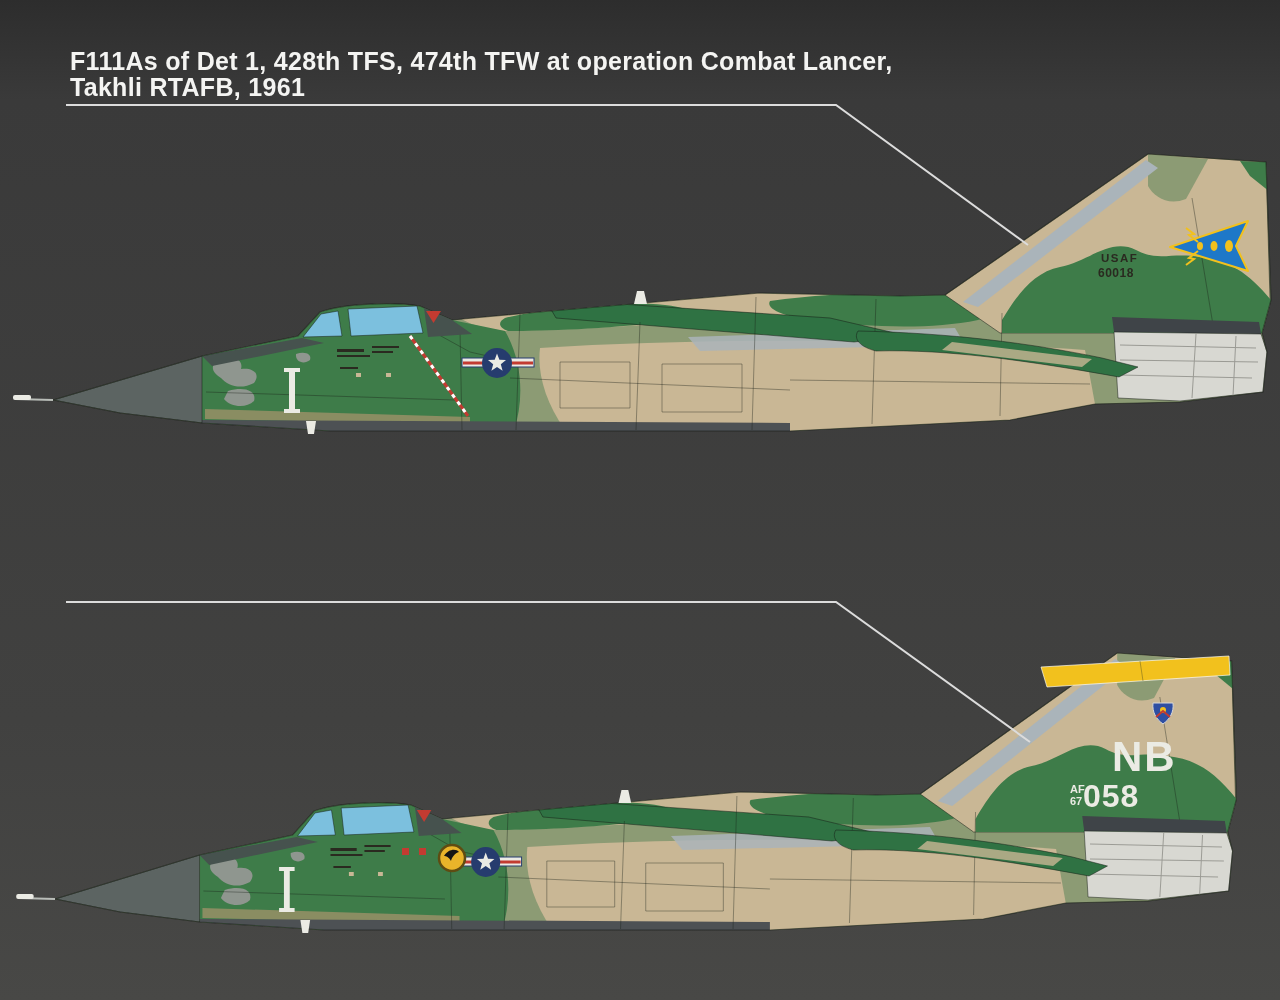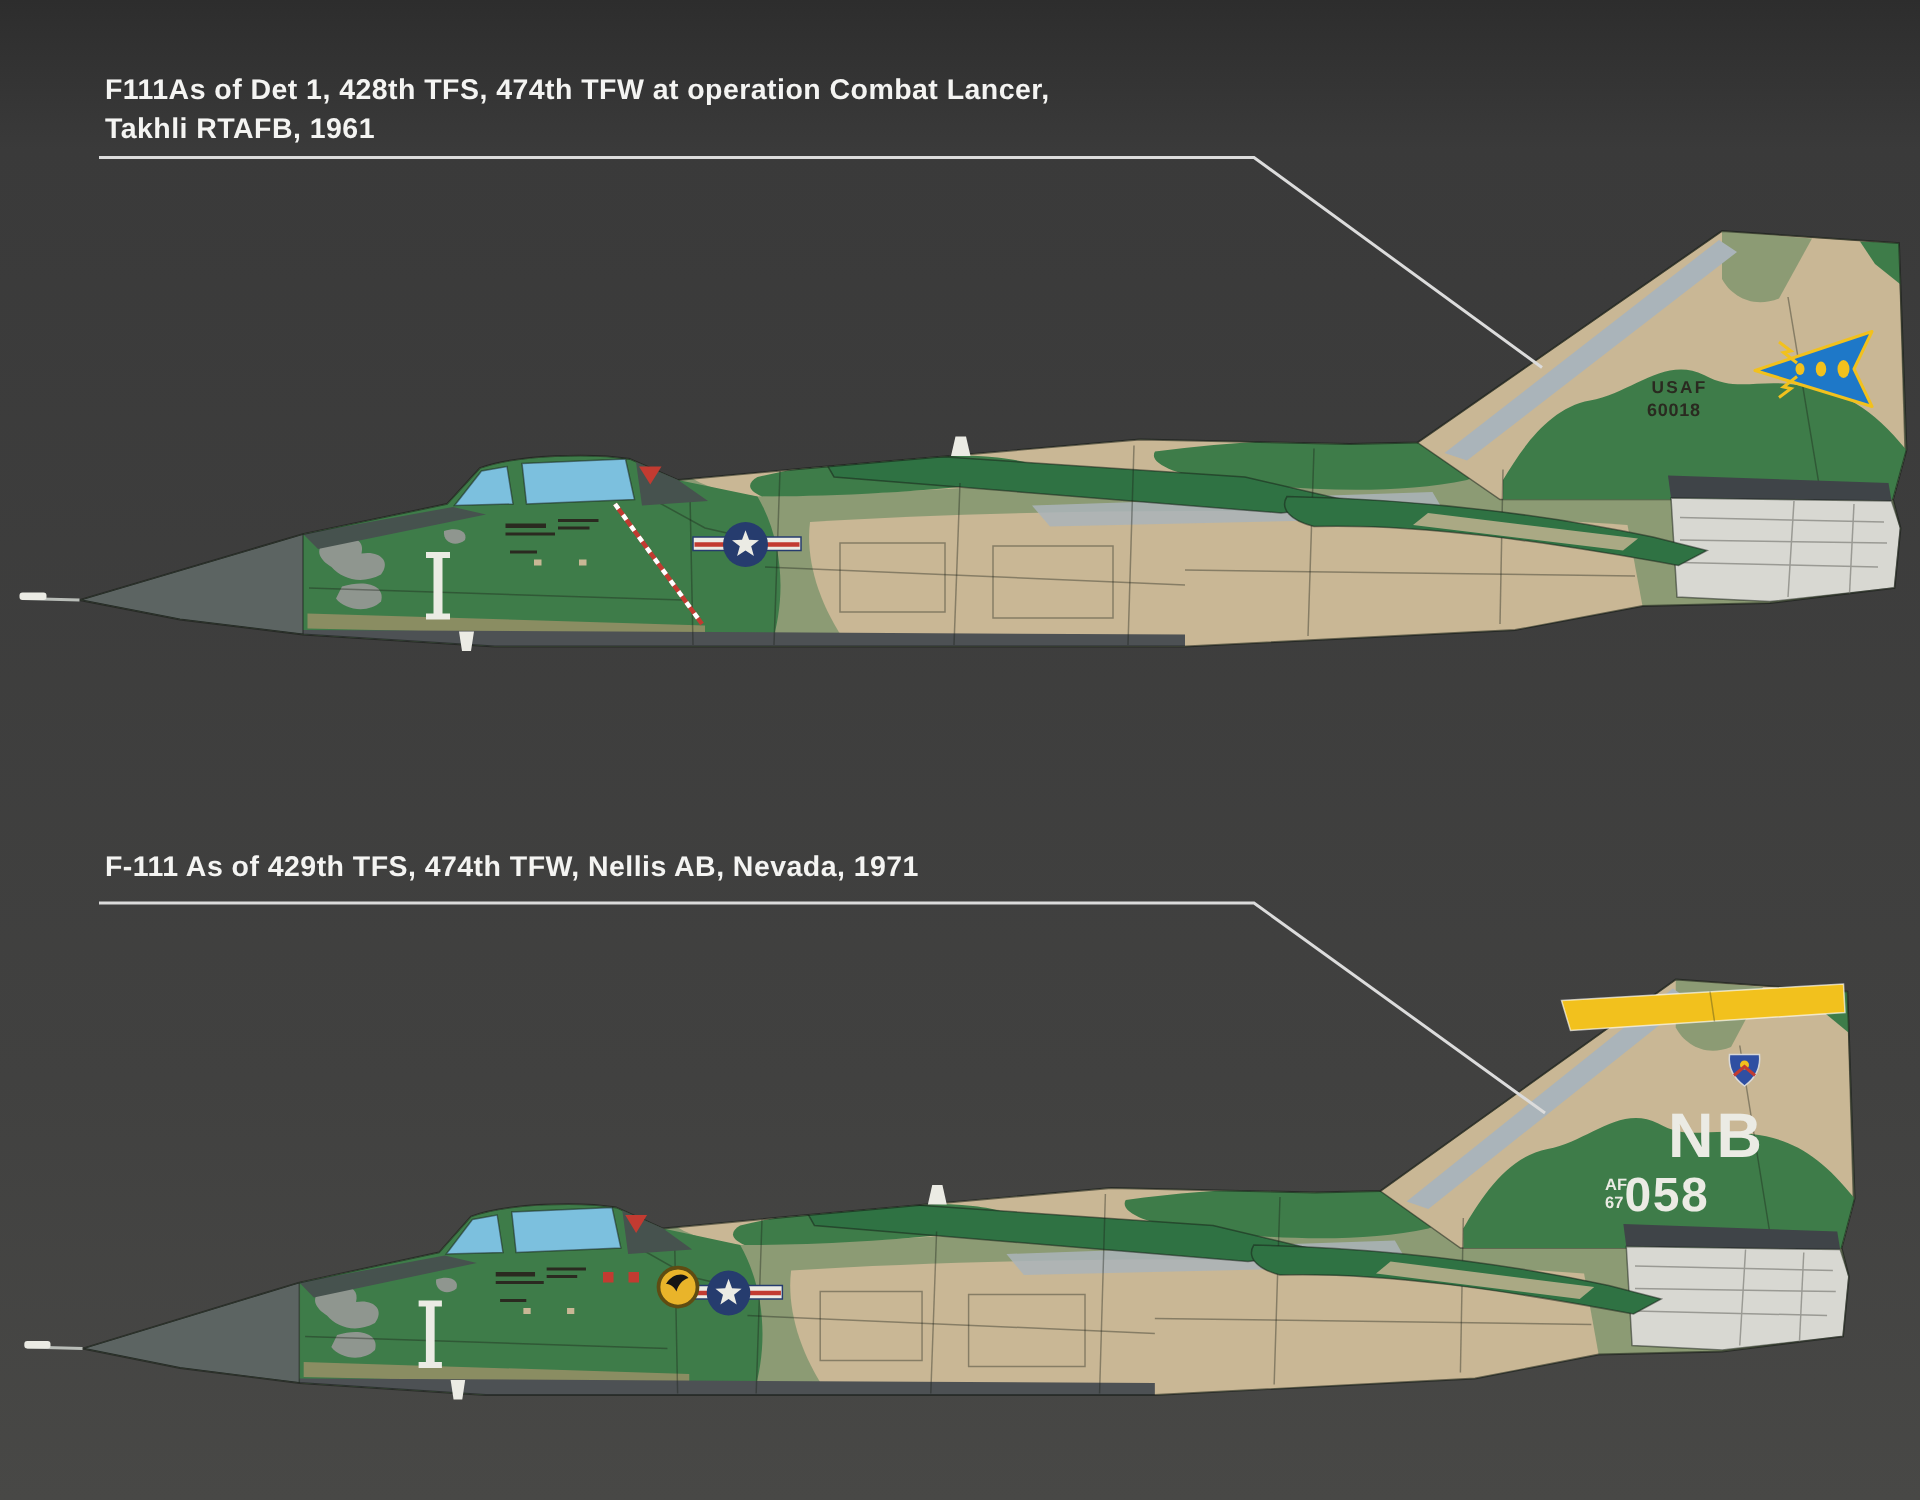--- a/index.html
+++ b/index.html
@@ -9,21 +9,21 @@
     font-family:"Liberation Sans","DejaVu Sans",sans-serif;
   }
   #stage{
     position:relative;width:1280px;height:1000px;
     background:linear-gradient(180deg,#2d2d2d 0%,var(--bg) 10%,#414140 72%,#484846 100%);
   }
   #art{position:absolute;left:0;top:0;}
   .ann{
     position:absolute;
     color:var(--label-text);
-    font-size:19px;font-weight:bold;line-height:26px;letter-spacing:.3px;
+    font-size:25px;font-weight:bold;line-height:26px;letter-spacing:.3px;
     white-space:nowrap;
   }
   
   .f-olive{fill:var(--olive)} .f-tan{fill:var(--tan)} .f-green{fill:var(--green)}
   .f-green2{fill:var(--green-deep)} .f-radome{fill:var(--radome)} .f-glare{fill:var(--glare)}
   .f-canopy{fill:var(--canopy)} .f-gpatch{fill:var(--gray-patch)} .f-exh{fill:var(--exhaust)}
   .f-exhd{fill:var(--exhaust-dark)} .f-steel{fill:var(--steel)} .f-belly{fill:var(--belly)}
   .f-bellyo{fill:var(--belly-olive)} .f-white{fill:var(--marking-white)} .f-red{fill:var(--red)}
   .f-rblue{fill:var(--roundel-blue)} .f-yellow{fill:var(--yellow)} .f-eblue{fill:var(--emblem-blue)}
   .f-tac{fill:var(--tac-blue)} .f-sqy{fill:var(--squadron-yellow)} .f-stencil{fill:var(--stencil)}
@@ -173,17 +173,14 @@
 
     <polyline class="lead" points="66,105 836,105 1028,245"></polyline>
     <polyline class="lead" points="66,602 836,602 1030,742"></polyline>
   </svg>
 
   <div class="ann" style="left:70px;top:48px">
     <div>F111As of Det 1, 428th TFS, 474th TFW at operation Combat Lancer,</div>
     <div>Takhli RTAFB, 1961</div>
   </div>
 
-  <div class="ann" style="left:70px;top:566px">
-    <div>F-111 As of 429th TFS, 474th TFW, Nellis AB, Nevada, 1971</div>
-  </div>
 
 </div>
 
 </body></html>

